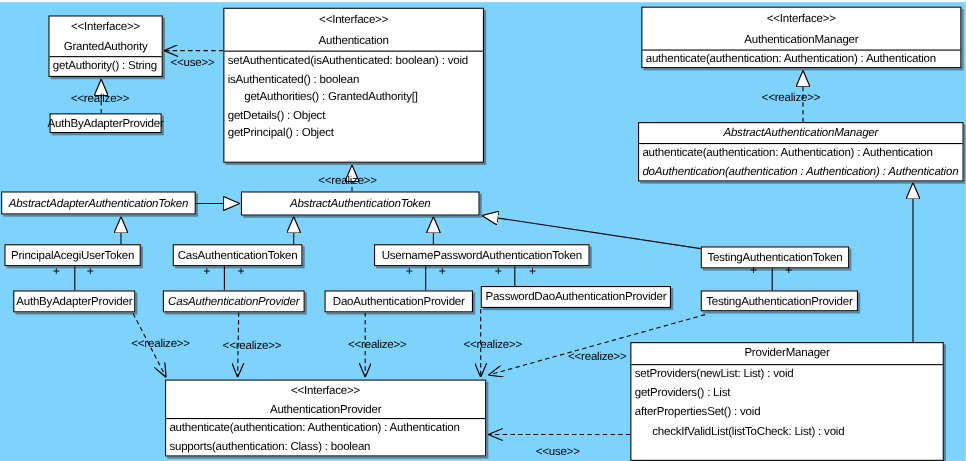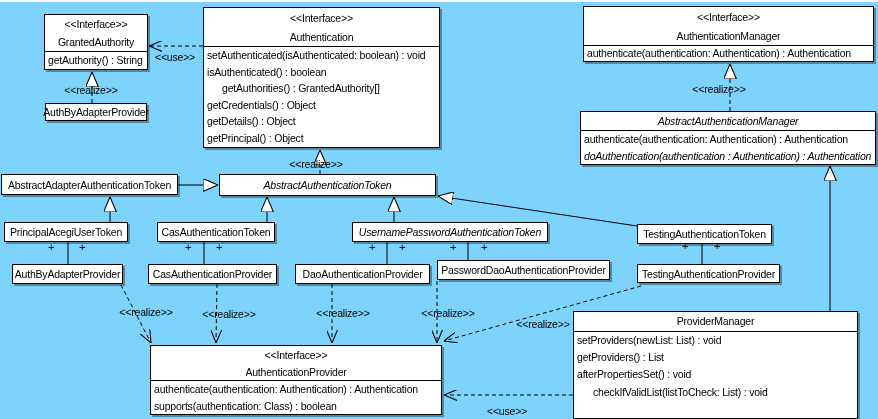--- a/index.html
+++ b/index.html
@@ -118,21 +118,20 @@
     <span>AuthByAdapterProvider</span>
   </div>
 
   <div class="uml-box" style="left:203px;top:5px;width:237px;height:141px;">
     <div class="stereo" style="line-height:21px;">&lt;&lt;Interface&gt;&gt;</div>
     <div class="cname" style="line-height:17px;">Authentication</div>
     <div class="methods">
       <div class="mrow" style="line-height:16.6px;">setAuthenticated(isAuthenticated: boolean) : void</div>
       <div class="mrow" style="line-height:16.6px;">isAuthenticated() : boolean</div>
       <div class="mrow" style="line-height:16.6px;margin-left:15px;">getAuthorities() : GrantedAuthority[]</div>
-      <div class="mrow" style="line-height:16.6px;">getCredentials() : Object</div>
       <div class="mrow" style="line-height:16.6px;">getDetails() : Object</div>
       <div class="mrow" style="line-height:16.6px;">getPrincipal() : Object</div>
     </div>
   </div>
 
   <div class="uml-box" style="left:583px;top:4px;width:291px;height:56px;">
     <div class="stereo" style="line-height:21px;">&lt;&lt;Interface&gt;&gt;</div>
     <div class="cname" style="line-height:17px;">AuthenticationManager</div>
     <div class="methods">
       <div class="mrow" style="line-height:15px;">authenticate(authentication: Authentication) : Authentication</div>
@@ -140,49 +139,49 @@
   </div>
 
   <div class="uml-box" style="left:580px;top:109px;width:296px;height:54px;">
     <div class="cname italic" style="line-height:18px;">AbstractAuthenticationManager</div>
     <div class="methods">
       <div class="mrow" style="line-height:16.5px;">authenticate(authentication: Authentication) : Authentication</div>
       <div class="mrow italic" style="line-height:16.5px;">doAuthentication(authentication : Authentication) : Authentication</div>
     </div>
   </div>
 
-  <div class="uml-box single" style="left:1px;top:172px;width:177px;height:21px;">
+  <div class="uml-box single" style="left:1px;top:172px;width:177px;height:21px;font-style:italic;">
     <span>AbstractAdapterAuthenticationToken</span>
   </div>
 
   <div class="uml-box single" style="left:219px;top:172px;width:217px;height:22px;font-style:italic;">
     <span>AbstractAuthenticationToken</span>
   </div>
 
   <div class="uml-box single" style="left:4px;top:220px;width:124px;height:20px;">
     <span>PrincipalAcegiUserToken</span>
   </div>
 
   <div class="uml-box single" style="left:157px;top:220px;width:118px;height:20px;">
     <span>CasAuthenticationToken</span>
   </div>
 
-  <div class="uml-box single" style="left:352px;top:220px;width:196px;height:20px;font-style:italic;">
+  <div class="uml-box single" style="left:340px;top:220px;width:196px;height:20px;">
     <span>UsernamePasswordAuthenticationToken</span>
   </div>
 
   <div class="uml-box single" style="left:637px;top:222px;width:135px;height:20px;align-items:center;">
     <span>TestingAuthenticationToken</span>
   </div>
 
   <div class="uml-box single" style="left:12px;top:262px;width:111px;height:20px;">
     <span>AuthByAdapterProvider</span>
   </div>
 
-  <div class="uml-box single" style="left:148px;top:262px;width:129px;height:20px;">
+  <div class="uml-box single" style="left:148px;top:262px;width:129px;height:20px;font-style:italic;">
     <span>CasAuthenticationProvider</span>
   </div>
 
   <div class="uml-box single" style="left:295px;top:262px;width:135px;height:20px;">
     <span>DaoAuthenticationProvider</span>
   </div>
 
   <div class="uml-box single" style="left:437px;top:258px;width:173px;height:20px;">
     <span>PasswordDaoAuthenticationProvider</span>
   </div>

